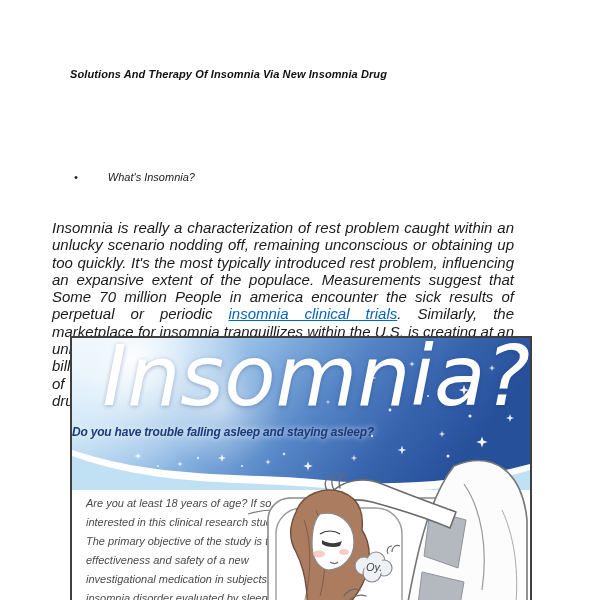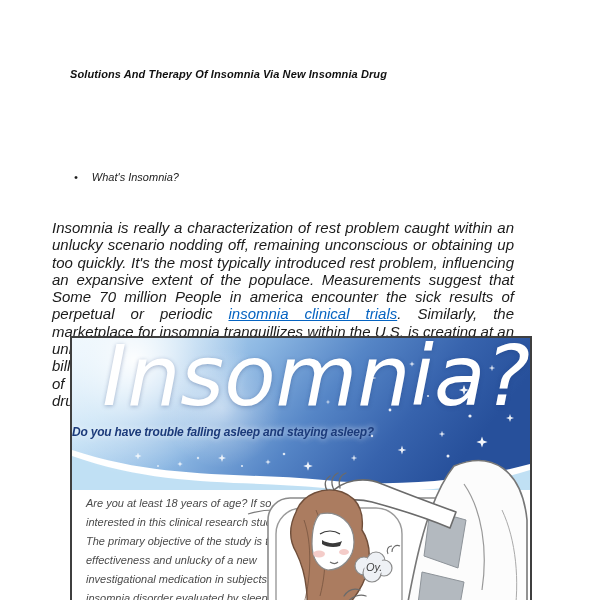--- a/index.html
+++ b/index.html
@@ -9,21 +9,21 @@
   }
   .doc-title{
     position:absolute;left:70px;top:68px;width:462px;
     font-size:11px;font-weight:bold;letter-spacing:.1px;color:#111;
   }
   .bullet-row{
     position:absolute;left:74px;top:171px;width:458px;
     font-size:11px;display:flex;align-items:baseline;
   }
   .bullet-glyph{font-size:11px;line-height:11px;}
-  .bullet-label{margin-left:14px;}
+  .bullet-label{margin-left:30px;}
   .body-paragraph{
     position:absolute;left:52px;top:219px;width:462px;
     font-size:15px;line-height:17.3px;text-align:justify;color:#1b1b1b;
   }
   .body-paragraph a{color:#0563c1;text-decoration:underline;cursor:pointer;}
   
   .poster{
     position:absolute;left:70px;top:336px;width:462px;height:334px;
     border:2px solid #3f3f3f;box-sizing:border-box;background:#ffffff;overflow:hidden;
   }
@@ -117,21 +117,21 @@
       </g>
     </svg>
 
     <div class="poster-headline">Insomnia?</div>
     <div class="poster-subtitle">Do you have trouble falling asleep and staying asleep?</div>
 
     <div class="poster-body">
       <div>Are you at least 18 years of age?  If so, you may be</div>
       <div>interested in this clinical research study.</div>
       <div>The primary objective of the study is to assess</div>
-      <div>effectiveness and unlucky of a new</div>
+      <div>effectiveness and safety of a new</div>
       <div>investigational medication in subjects with</div>
       <div>insomnia disorder evaluated by sleep onset</div>
     </div>
 
     <svg class="poster-illustration" viewBox="0 0 458 220" xmlns="http://www.w3.org/2000/svg">
 
       <path d="M176,64 C196,58 210,60 222,62" fill="none" stroke="#7a7a7a" stroke-width="1.2"></path>
 
       <rect x="196" y="48" width="258" height="160" rx="22" fill="#ffffff" stroke="#8b8b8b" stroke-width="1.6"></rect>
 

